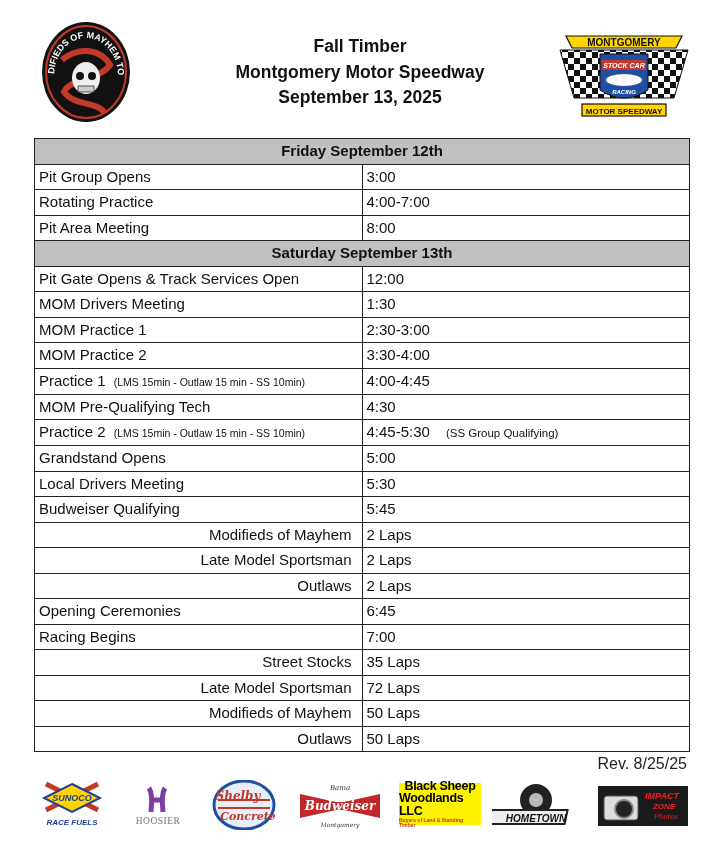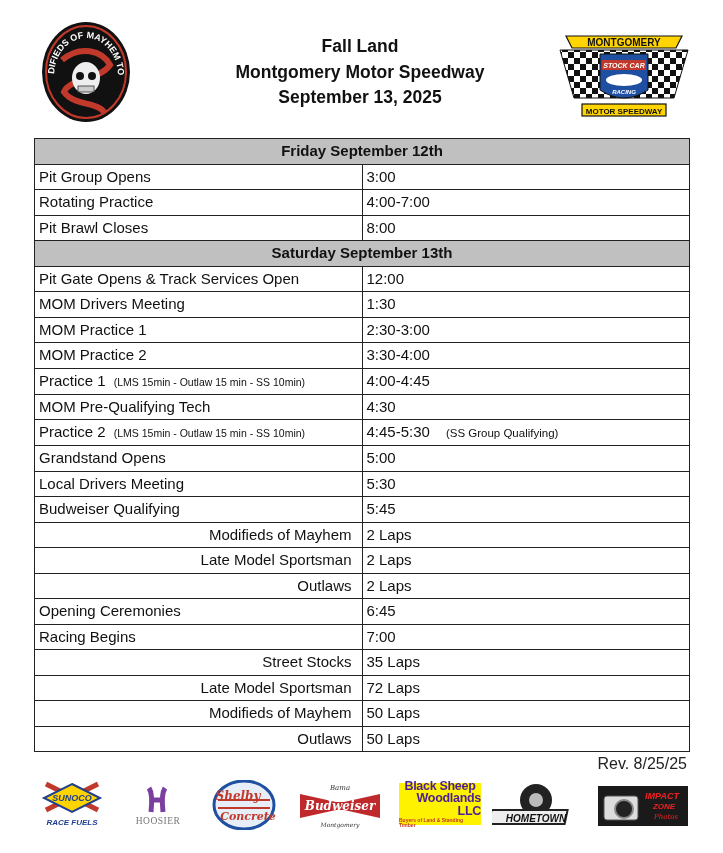--- a/index.html
+++ b/index.html
@@ -31,21 +31,21 @@
              align-items: center; justify-content: center; }
   .sp-sunoco { left: 38px; width: 68px; }
   .sp-hoosier { left: 122px; width: 72px; font-family: Liberation Serif, serif; }
   .sp-shelby { left: 208px; width: 72px; }
   .sp-bud { left: 296px; width: 88px; }
   .sp-bsw { left: 399px; width: 82px; background: #fff200; height: 42px; top: 783px;
             flex-direction: column; line-height: 1; }
   .sp-hometown { left: 492px; width: 88px; }
   .sp-impact { left: 598px; width: 90px; height: 40px; top: 786px; background: #1a1a1a; }
 
-  .bsw-t1 { font-weight: bold; font-size: 12.5px; color: #4c1d95; letter-spacing: -0.3px; text-align: right; }
+  .bsw-t1 { font-weight: bold; font-size: 12.5px; color: #000000; letter-spacing: -0.3px; }
   .bsw-t2 { font-weight: bold; font-size: 5px; color: #c0392b; margin-top: 1px; }
   .hoosier-t { font-size: 9.5px; color: #777; letter-spacing: 0.5px; }
 </style>
 </head>
 <body>
 
 <div class="logo-left">
   <svg width="92" height="104" viewBox="0 0 92 104">
     <ellipse cx="46" cy="52" rx="44" ry="50" fill="#111"></ellipse>
     <ellipse cx="46" cy="52" rx="40" ry="46" fill="none" stroke="#c0392b" stroke-width="2"></ellipse>
@@ -55,21 +55,21 @@
     </text>
     <path d="M22,40 C40,25 62,30 70,45 C60,60 30,58 24,72 C34,86 58,82 64,92" fill="none" stroke="#c0392b" stroke-width="6"></path>
     <ellipse cx="46" cy="58" rx="14" ry="16" fill="#eee"></ellipse>
     <circle cx="40" cy="56" r="4" fill="#111"></circle>
     <circle cx="52" cy="56" r="4" fill="#111"></circle>
     <rect x="38" y="66" width="16" height="6" fill="#ccc" stroke="#333" stroke-width="0.8"></rect>
   </svg>
 </div>
 
 <div class="title">
-  <div>Fall Land</div>
+  <div>Fall Timber</div>
   <div>Montgomery Motor Speedway</div>
   <div>September 13, 2025</div>
 </div>
 
 <div class="logo-right">
   <svg width="136" height="92" viewBox="0 0 136 92">
     <defs>
       <pattern id="chk" width="12" height="12" patternUnits="userSpaceOnUse">
         <rect width="12" height="12" fill="#fff"></rect>
         <rect width="6" height="6" fill="#111"></rect>
@@ -96,21 +96,21 @@
       </tr>
       <tr>
         <td class="c1"><span>Pit Group Opens</span></td>
         <td class="c2"><span>3:00</span></td>
       </tr>
       <tr>
         <td class="c1"><span>Rotating Practice</span></td>
         <td class="c2"><span>4:00-7:00</span></td>
       </tr>
       <tr>
-        <td class="c1"><span>Pit Brawl Closes</span></td>
+        <td class="c1"><span>Pit Area Meeting</span></td>
         <td class="c2"><span>8:00</span></td>
       </tr>
       <tr class="day">
         <td colspan="2">Saturday September 13th</td>
       </tr>
       <tr>
         <td class="c1"><span>Pit Gate Opens &amp; Track Services Open</span></td>
         <td class="c2"><span>12:00</span></td>
       </tr>
       <tr>

